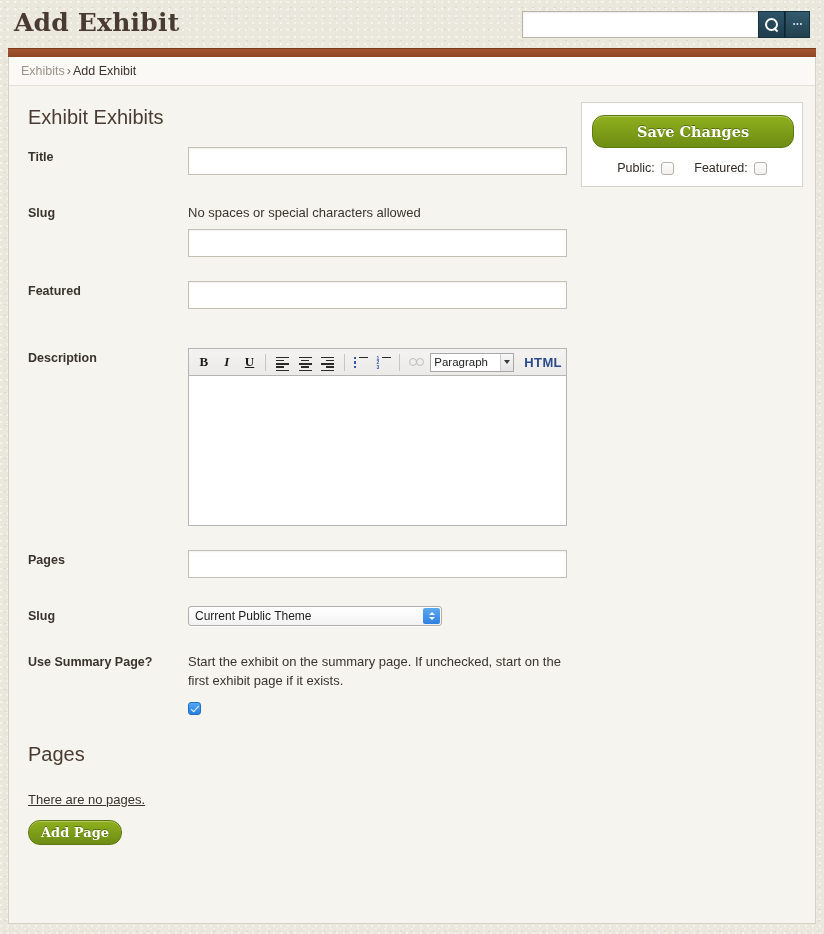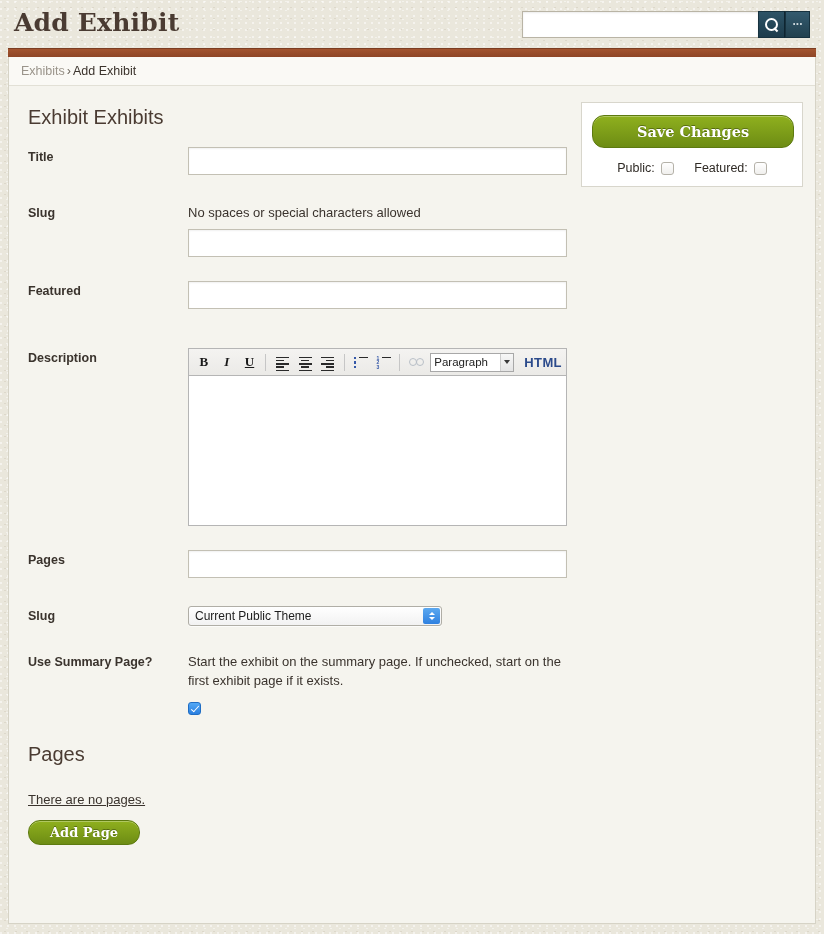--- a/index.html
+++ b/index.html
@@ -343,21 +343,21 @@
     box-shadow: inset 0 1px 0 rgba(255,255,255,.3);
   }
   #save-changes-button {
     width: 202px;
     height: 33px;
     line-height: 31px;
     font-size: 14.5px;
   }
   #add-page-button {
     margin-left: 7px;
-    padding: 0 21px;
+    padding: 0 12px;
     height: 25px;
     line-height: 23px;
     font-size: 13px;
   }
 
   
   #save-panel {
     position: absolute;
     right: 12px; top: 16px;
     width: 222px;

